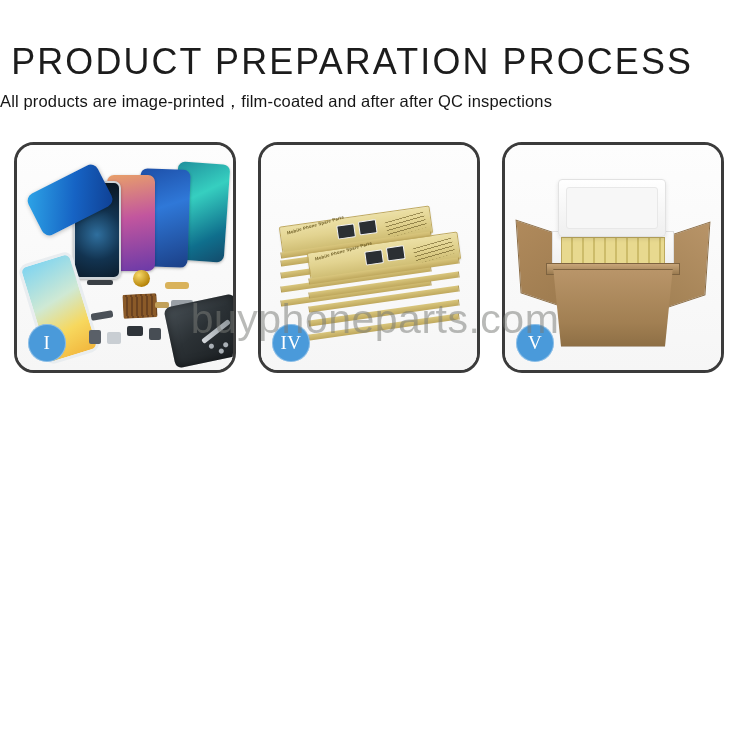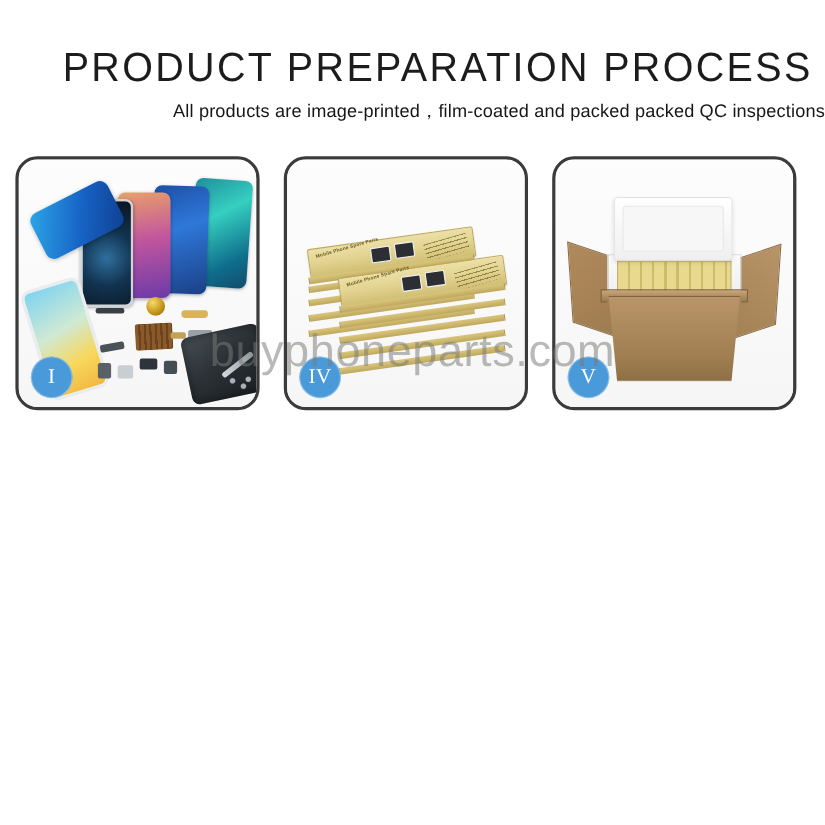--- a/index.html
+++ b/index.html
@@ -15,21 +15,21 @@
     overflow: hidden;
     position: relative;
   }
 
   
   .header {
     position: absolute;
     left: 0;
     top: 0;
     width: 750px;
-    text-align: right;
+    text-align: left;
   }
   .page-title {
     margin: 0;
     padding-top: 42px;
     font-family: "Liberation Sans", sans-serif;
     font-size: 37px;
     font-weight: 500;
     letter-spacing: 2.2px;
     color: #1c1c1c;
     line-height: 40px;
@@ -433,21 +433,21 @@
     border-radius: 1px;
   }
   .p6-tape1 { left: 42px; top: 50px; transform: skewY(14deg); }
   .p6-tape2 { left: 46px; top: 122px; transform: skewY(14deg); }
 </style>
 </head>
 <body>
 
 <div class="header">
   <h1 class="page-title">PRODUCT PREPARATION PROCESS</h1>
-  <p class="page-subtitle">All products are image-printed，film-coated and packed packed QC inspections</p>
+  <p class="page-subtitle">All products are image-printed，film-coated and after after QC inspections</p>
 </div>
 
 <div class="grid">
 
   <div class="panel">
     <div class="panel-stage">
       <div class="p1-screen p1-s1"></div>
       <div class="p1-screen p1-s2"></div>
       <div class="p1-screen p1-s3"></div>
       <div class="p1-screen p1-s4">

